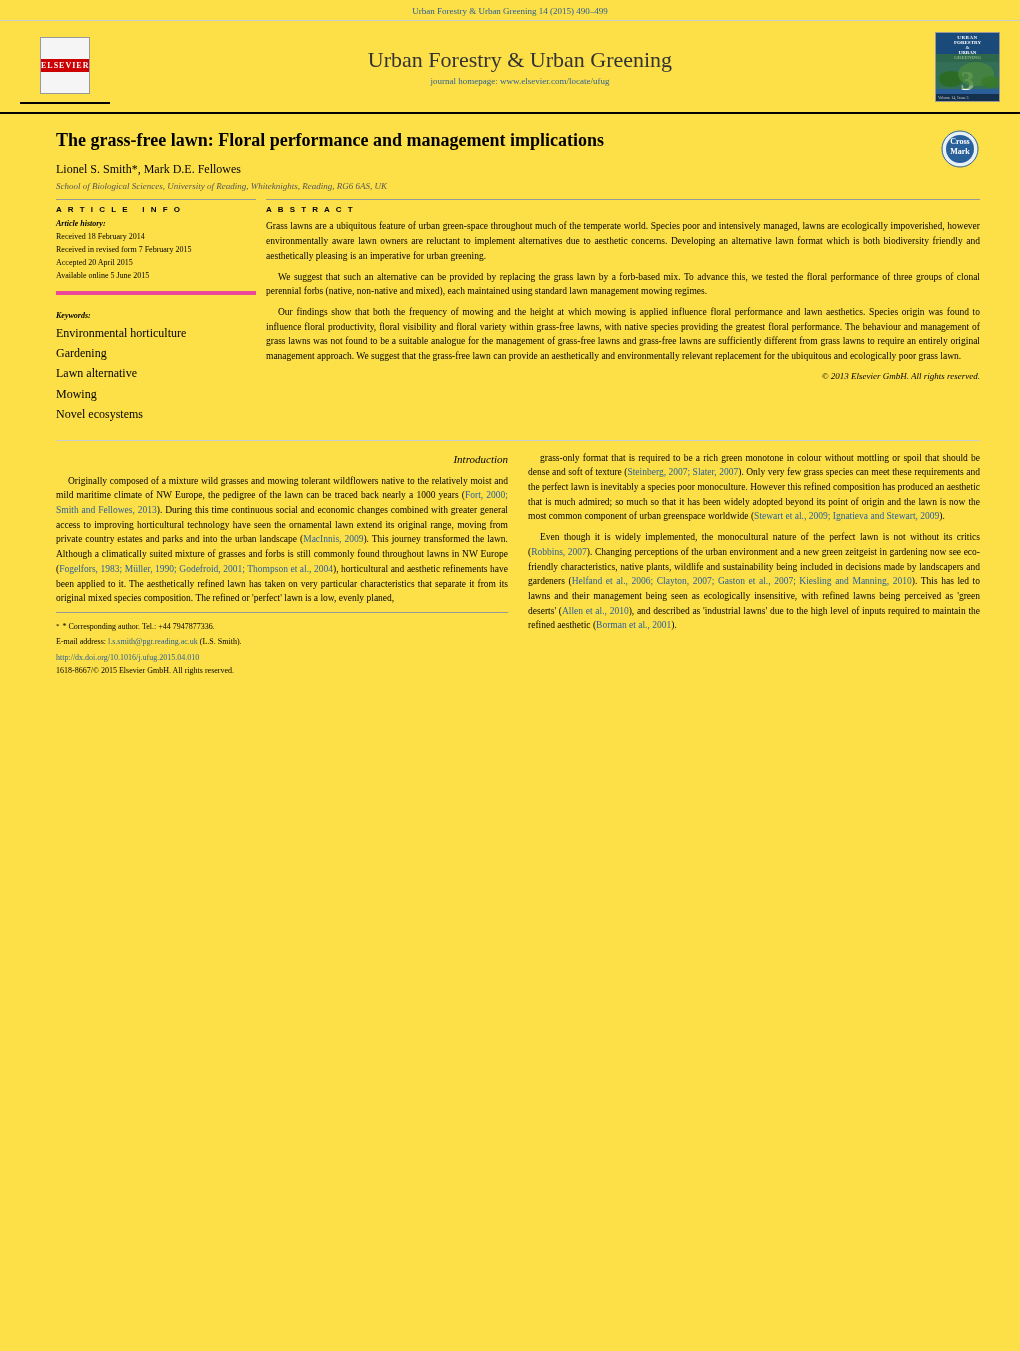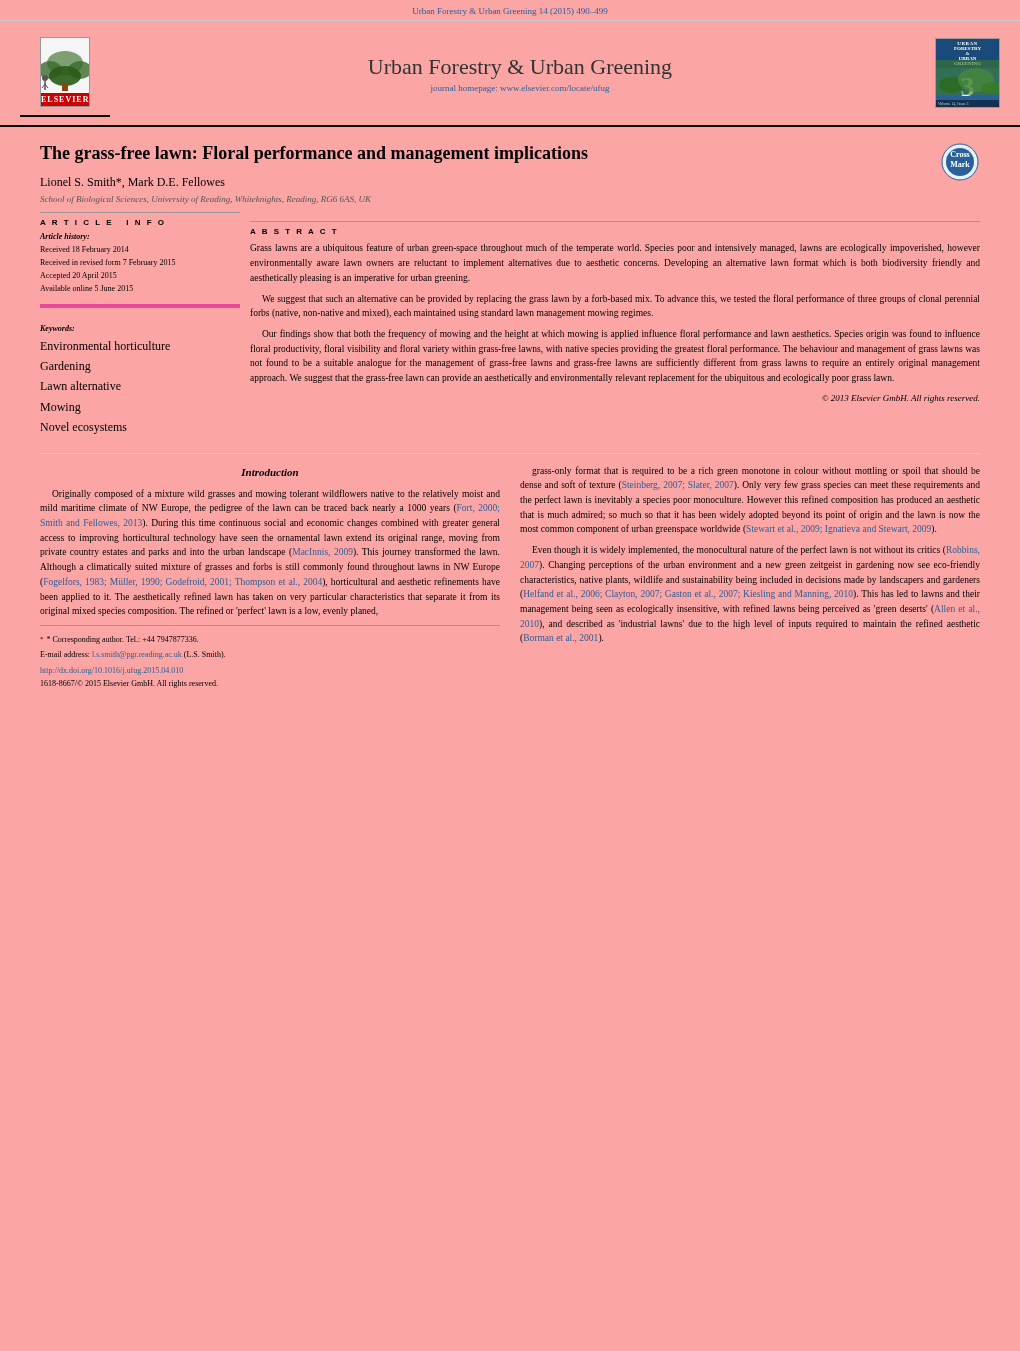--- a/index.html
+++ b/index.html
@@ -8,21 +8,21 @@
       font-family: 'Times New Roman', Times, serif;
       font-size: 10px;
       color: #000;
       width: 1020px;
       min-height: 1351px;
     }
 
     .page-container {
       width: 1020px;
       min-height: 1351px;
-      background: #fca5a5;
+      background: #fde047;
       padding: 0;
     }
 
     
     .top-link-bar {
       text-align: center;
       padding: 6px 0 4px 0;
       font-size: 9px;
       color: #2a6099;
       border-bottom: 1px solid #ccc;
@@ -69,23 +69,23 @@
       width: 70px;
       flex-shrink: 0;
       display: flex;
       justify-content: flex-end;
     }
 
     
     .elsevier-logo-box {
       border: 1px solid #999;
       width: 85px;
-      height: 70px;
-      display: flex;
-      flex-direction: column;
+      height: 57px;
+      display: flex;
+      flex-direction: row;
       align-items: center;
       justify-content: flex-end;
       overflow: hidden;
       position: relative;
       background: #f5f5f5;
     }
     .elsevier-label {
       background: #c00;
       color: #fff;
       font-size: 8px;
@@ -135,21 +135,21 @@
       padding: 1px 2px;
     }
     .cover-bottom span {
       font-size: 4px;
       color: #fff;
       display: block;
     }
 
     
     .article-content {
-      padding: 15px 40px 10px 40px;
+      padding: 15px 40px 10px 56px;
     }
 
     
     .article-title-section {
       display: flex;
       align-items: flex-start;
       margin-bottom: 8px;
     }
     .article-title-text {
       flex: 1;
@@ -192,21 +192,20 @@
       margin-bottom: 15px;
     }
     .article-info-col {
       width: 200px;
       flex-shrink: 0;
       border-top: 1px solid #999;
     }
     .abstract-col {
       flex: 1;
       border-top: 1px solid #999;
-      margin-top: 9px;
     }
 
     .section-header {
       font-size: 8px;
       letter-spacing: 2px;
       color: #000;
       font-weight: bold;
       font-family: Arial, sans-serif;
       margin: 5px 0 5px 0;
       text-transform: uppercase;
@@ -280,25 +279,25 @@
     }
     .body-col {
       flex: 1;
       font-size: 9.5px;
       line-height: 1.55;
       color: #000;
       text-align: justify;
     }
     .body-col h2 {
       font-size: 11px;
-      font-weight: bold;
+      font-weight: normal;
       font-style: italic;
       color: #000;
       margin-bottom: 6px;
-      text-align: center;
+      text-align: right;
     }
     .body-col p {
       margin-bottom: 6px;
       text-indent: 12px;
     }
     .body-col p:first-of-type {
       text-indent: 12px;
     }
     .body-col .ref-link {
       color: #2a6099;

